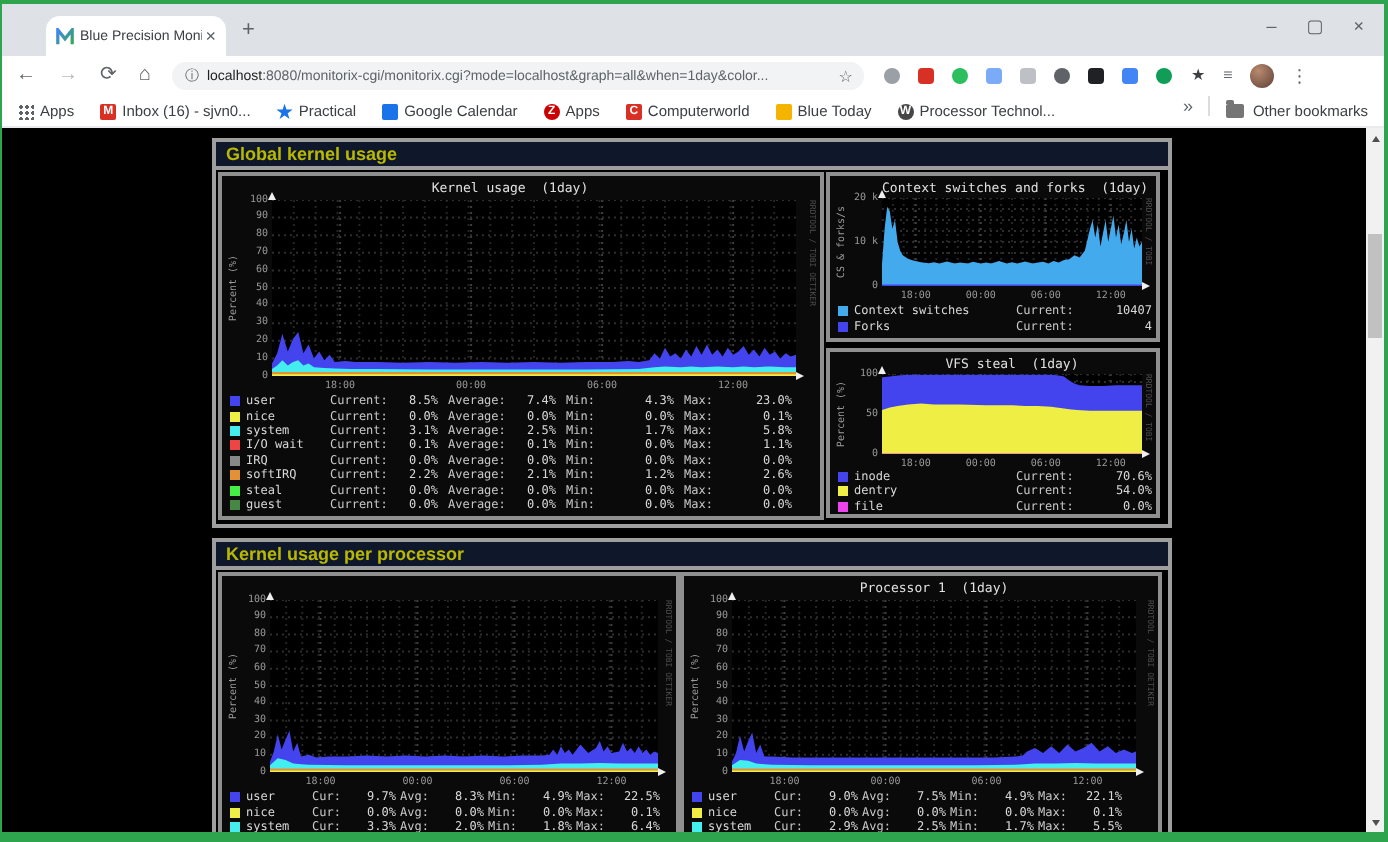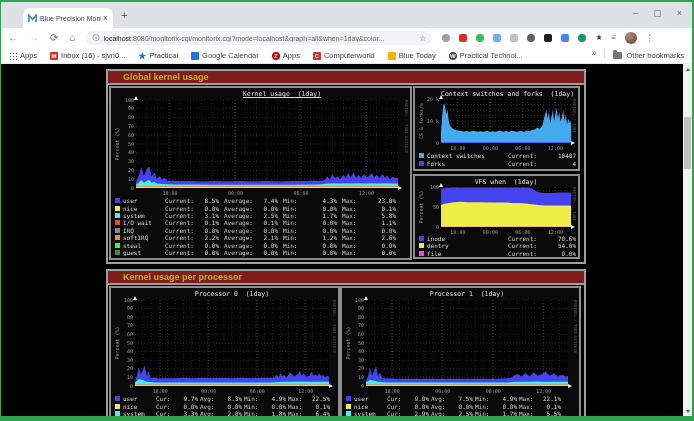--- a/index.html
+++ b/index.html
@@ -47,22 +47,22 @@
   .bm-ic.plain{background:none !important;font-size:9px}
   .bm-spacer{flex:1}
   .bm-chevron{color:#5f6368;font-size:9px;margin-right:8px}
   .bm-divider{width:1px;height:10px;background:#dadce0;margin-right:8px}
   .folder{width:9px;height:7px;background:#757575;border-radius:1px;position:relative;margin-right:4px}
   .folder:before{content:"";position:absolute;left:0;top:-2px;width:4px;height:2px;background:#757575;border-radius:1px 1px 0 0}
 
   
   .content{position:absolute;top:62px;left:0;right:0;bottom:0;background:#000}
   .section{position:absolute;border:2px solid #9e9e9e;background:#000}
-  .sec-header{height:12px;background:#7f1d1d;border-bottom:2px solid #9e9e9e;color:#b9b900;
-              font-weight:bold;font-size:9px;line-height:12px;padding-left:15px;font-family:"Liberation Sans",sans-serif}
+  .sec-header{height:12px;background:#0f172a;border-bottom:2px solid #9e9e9e;color:#b9b900;
+              font-weight:bold;font-size:9px;line-height:12px;padding-left:5px;font-family:"Liberation Sans",sans-serif}
   .sec-body{position:relative;background:#000}
   .chart-box{position:absolute;border:2px solid #8f8f8f;background:#0a0a0a;overflow:hidden;
              font-family:"DejaVu Sans Mono",monospace}
   .c-title{position:absolute;text-align:center;font-size:6.5px;color:#e0e0e0;white-space:pre}
   .c-ylab{position:absolute;font-size:5px;color:#9a9a9a;white-space:nowrap}
   .c-wm{position:absolute;writing-mode:vertical-rl;font-size:4px;color:#4f4f4f;letter-spacing:0}
   .c-ytick{position:absolute;font-size:5px;color:#9a9a9a;text-align:right;width:18px;line-height:5px}
   .c-xtick{position:absolute;font-size:5px;color:#9a9a9a;text-align:center;width:26px;line-height:6px}
   .c-svg{position:absolute;background:#000}
   .yarrow{position:absolute;width:0;height:0;border-left:2.5px solid transparent;border-right:2.5px solid transparent;border-bottom:4px solid #efefef}
@@ -163,38 +163,38 @@
         <span class="bm-item">
           <span class="bm-ic square" style="background: rgb(217, 48, 37);">C</span>
           <span class="bm-label">Computerworld</span>
         </span>
         <span class="bm-item">
           <span class="bm-ic square" style="background: rgb(244, 180, 0);"></span>
           <span class="bm-label">Blue Today</span>
         </span>
         <span class="bm-item">
           <span class="bm-ic circle" style="background: rgb(70, 70, 70);">W</span>
-          <span class="bm-label">Practical Technol...</span>
+          <span class="bm-label">Processor Technol...</span>
         </span>
         <span class="bm-spacer"></span>
         <span class="bm-chevron">»</span>
         <span class="bm-divider"></span>
         <span class="bm-item" style="margin-right: 0px;">
           <span class="folder"></span>
           <span class="bm-label">Other bookmarks</span>
         </span>
       </div>
 
     <div class="content">
 
       <div class="section" style="left:105px;top:5px;width:476px">
         <div class="sec-header">Global kernel usage</div>
         <div class="sec-body" style="height:177px">
           <div class="chart-box" style="left:1px;top:1px;width:299px;height:170px">
-              <div class="c-title" style="left: 40px; width: 262px; top: 2px; text-decoration: underline;">Kernel usage  (1day)</div>
+              <div class="c-title" style="left: 13px; width: 262px; top: 2px;">Kernel usage  (1day)</div>
               <div class="c-ylab" style="left: 3px; top: 56px; transform-origin: 0px 0px; transform: rotate(-90deg) translateX(-50%);">Percent (%)</div>
               <div class="c-wm" style="right: 1px; top: 12px; height: 88px;">RRDTOOL / TOBI OETIKER</div>
               <svg class="c-svg" width="262" height="88" style="left: 25px; top: 12px;">
                 <line x1="10.916666666666666" x2="10.916666666666666" y1="0" y2="88" stroke="#242424" stroke-dasharray="1,2"></line>
                 <line x1="21.833333333333332" x2="21.833333333333332" y1="0" y2="88" stroke="#242424" stroke-dasharray="1,2"></line>
                 <line x1="32.75" x2="32.75" y1="0" y2="88" stroke="#242424" stroke-dasharray="1,2"></line>
                 <line x1="43.666666666666664" x2="43.666666666666664" y1="0" y2="88" stroke="#242424" stroke-dasharray="1,2"></line>
                 <line x1="54.583333333333336" x2="54.583333333333336" y1="0" y2="88" stroke="#242424" stroke-dasharray="1,2"></line>
                 <line x1="65.5" x2="65.5" y1="0" y2="88" stroke="#242424" stroke-dasharray="1,2"></line>
                 <line x1="76.41666666666667" x2="76.41666666666667" y1="0" y2="88" stroke="#242424" stroke-dasharray="1,2"></line>
@@ -308,21 +308,21 @@
               <div class="c-ytick" style="left: 6px; top: 30.5px;">10 k</div>
               <div class="c-ytick" style="left: 6px; top: 8.5px;">20 k</div>
               <div class="c-xtick" style="left: 29.9px; top: 57px;">18:00</div>
               <div class="c-xtick" style="left: 62.4px; top: 57px;">00:00</div>
               <div class="c-xtick" style="left: 94.9px; top: 57px;">06:00</div>
               <div class="c-xtick" style="left: 127.4px; top: 57px;">12:00</div>
               <div class="lg-row" style="left: 0px; right: 2px; top: 63px; height: 8px;"><span class="lg-sw" style="background: rgb(68, 170, 238);"></span><span class="lg-name" style="flex: 1 1 0%;">Context switches</span><span class="lg-label" style="width: 36px; flex: 0 0 auto;">Current:</span><span class="lg-val" style="width: 32px; flex: 0 0 auto; margin-right: 0px;">10407</span></div>
               <div class="lg-row" style="left: 0px; right: 2px; top: 71px; height: 8px;"><span class="lg-sw" style="background: rgb(68, 68, 238);"></span><span class="lg-name" style="flex: 1 1 0%;">Forks</span><span class="lg-label" style="width: 36px; flex: 0 0 auto;">Current:</span><span class="lg-val" style="width: 32px; flex: 0 0 auto; margin-right: 0px;">4</span></div>
             </div>
           <div class="chart-box" style="left:305px;top:89px;width:163px;height:81px">
-              <div class="c-title" style="left: 26px; width: 130px; top: 2px;">VFS when  (1day)</div>
+              <div class="c-title" style="left: 26px; width: 130px; top: 2px;">VFS steal  (1day)</div>
               <div class="c-ylab" style="left: 3px; top: 31px; transform-origin: 0px 0px; transform: rotate(-90deg) translateX(-50%);">Percent (%)</div>
               <div class="c-wm" style="right: 1px; top: 11px; height: 40px;">RRDTOOL / TOBI OETIKER</div>
               <svg class="c-svg" width="130" height="40" style="left: 26px; top: 11px;">
                 <line x1="5.416666666666667" x2="5.416666666666667" y1="0" y2="40" stroke="#242424" stroke-dasharray="1,2"></line>
                 <line x1="10.833333333333334" x2="10.833333333333334" y1="0" y2="40" stroke="#242424" stroke-dasharray="1,2"></line>
                 <line x1="16.25" x2="16.25" y1="0" y2="40" stroke="#242424" stroke-dasharray="1,2"></line>
                 <line x1="21.666666666666668" x2="21.666666666666668" y1="0" y2="40" stroke="#242424" stroke-dasharray="1,2"></line>
                 <line x1="27.083333333333332" x2="27.083333333333332" y1="0" y2="40" stroke="#242424" stroke-dasharray="1,2"></line>
                 <line x1="32.5" x2="32.5" y1="0" y2="40" stroke="#242424" stroke-dasharray="1,2"></line>
                 <line x1="37.916666666666664" x2="37.916666666666664" y1="0" y2="40" stroke="#242424" stroke-dasharray="1,2"></line>
@@ -373,21 +373,20 @@
               <div class="lg-row" style="left: 0px; right: 2px; top: 66.3px; height: 7.3px;"><span class="lg-sw" style="background: rgb(238, 238, 68);"></span><span class="lg-name" style="flex: 1 1 0%;">dentry</span><span class="lg-label" style="width: 36px; flex: 0 0 auto;">Current:</span><span class="lg-val" style="width: 32px; flex: 0 0 auto; margin-right: 0px;">54.0%</span></div>
               <div class="lg-row" style="left: 0px; right: 2px; top: 73.6px; height: 7.3px;"><span class="lg-sw" style="background: rgb(238, 68, 238);"></span><span class="lg-name" style="flex: 1 1 0%;">file</span><span class="lg-label" style="width: 36px; flex: 0 0 auto;">Current:</span><span class="lg-val" style="width: 32px; flex: 0 0 auto; margin-right: 0px;">0.0%</span></div>
             </div>
         </div>
       </div>
 
       <div class="section" style="left:105px;top:205px;width:476px">
         <div class="sec-header">Kernel usage per processor</div>
         <div class="sec-body" style="height:200px">
           <div class="chart-box" style="left:1px;top:1px;width:227px;height:176px">
-              <div class="c-title" style="left: 24px; width: 194px; top: 2px;">Processor 0  (1day)</div>
               <div class="c-ylab" style="left: 3px; top: 55px; transform-origin: 0px 0px; transform: rotate(-90deg) translateX(-50%);">Percent (%)</div>
               <div class="c-wm" style="right: 1px; top: 12px; height: 86px;">RRDTOOL / TOBI OETIKER</div>
               <svg class="c-svg" width="194" height="86" style="left: 24px; top: 12px;">
                 <line x1="8.083333333333334" x2="8.083333333333334" y1="0" y2="86" stroke="#242424" stroke-dasharray="1,2"></line>
                 <line x1="16.166666666666668" x2="16.166666666666668" y1="0" y2="86" stroke="#242424" stroke-dasharray="1,2"></line>
                 <line x1="24.25" x2="24.25" y1="0" y2="86" stroke="#242424" stroke-dasharray="1,2"></line>
                 <line x1="32.333333333333336" x2="32.333333333333336" y1="0" y2="86" stroke="#242424" stroke-dasharray="1,2"></line>
                 <line x1="40.416666666666664" x2="40.416666666666664" y1="0" y2="86" stroke="#242424" stroke-dasharray="1,2"></line>
                 <line x1="48.5" x2="48.5" y1="0" y2="86" stroke="#242424" stroke-dasharray="1,2"></line>
                 <line x1="56.583333333333336" x2="56.583333333333336" y1="0" y2="86" stroke="#242424" stroke-dasharray="1,2"></line>

